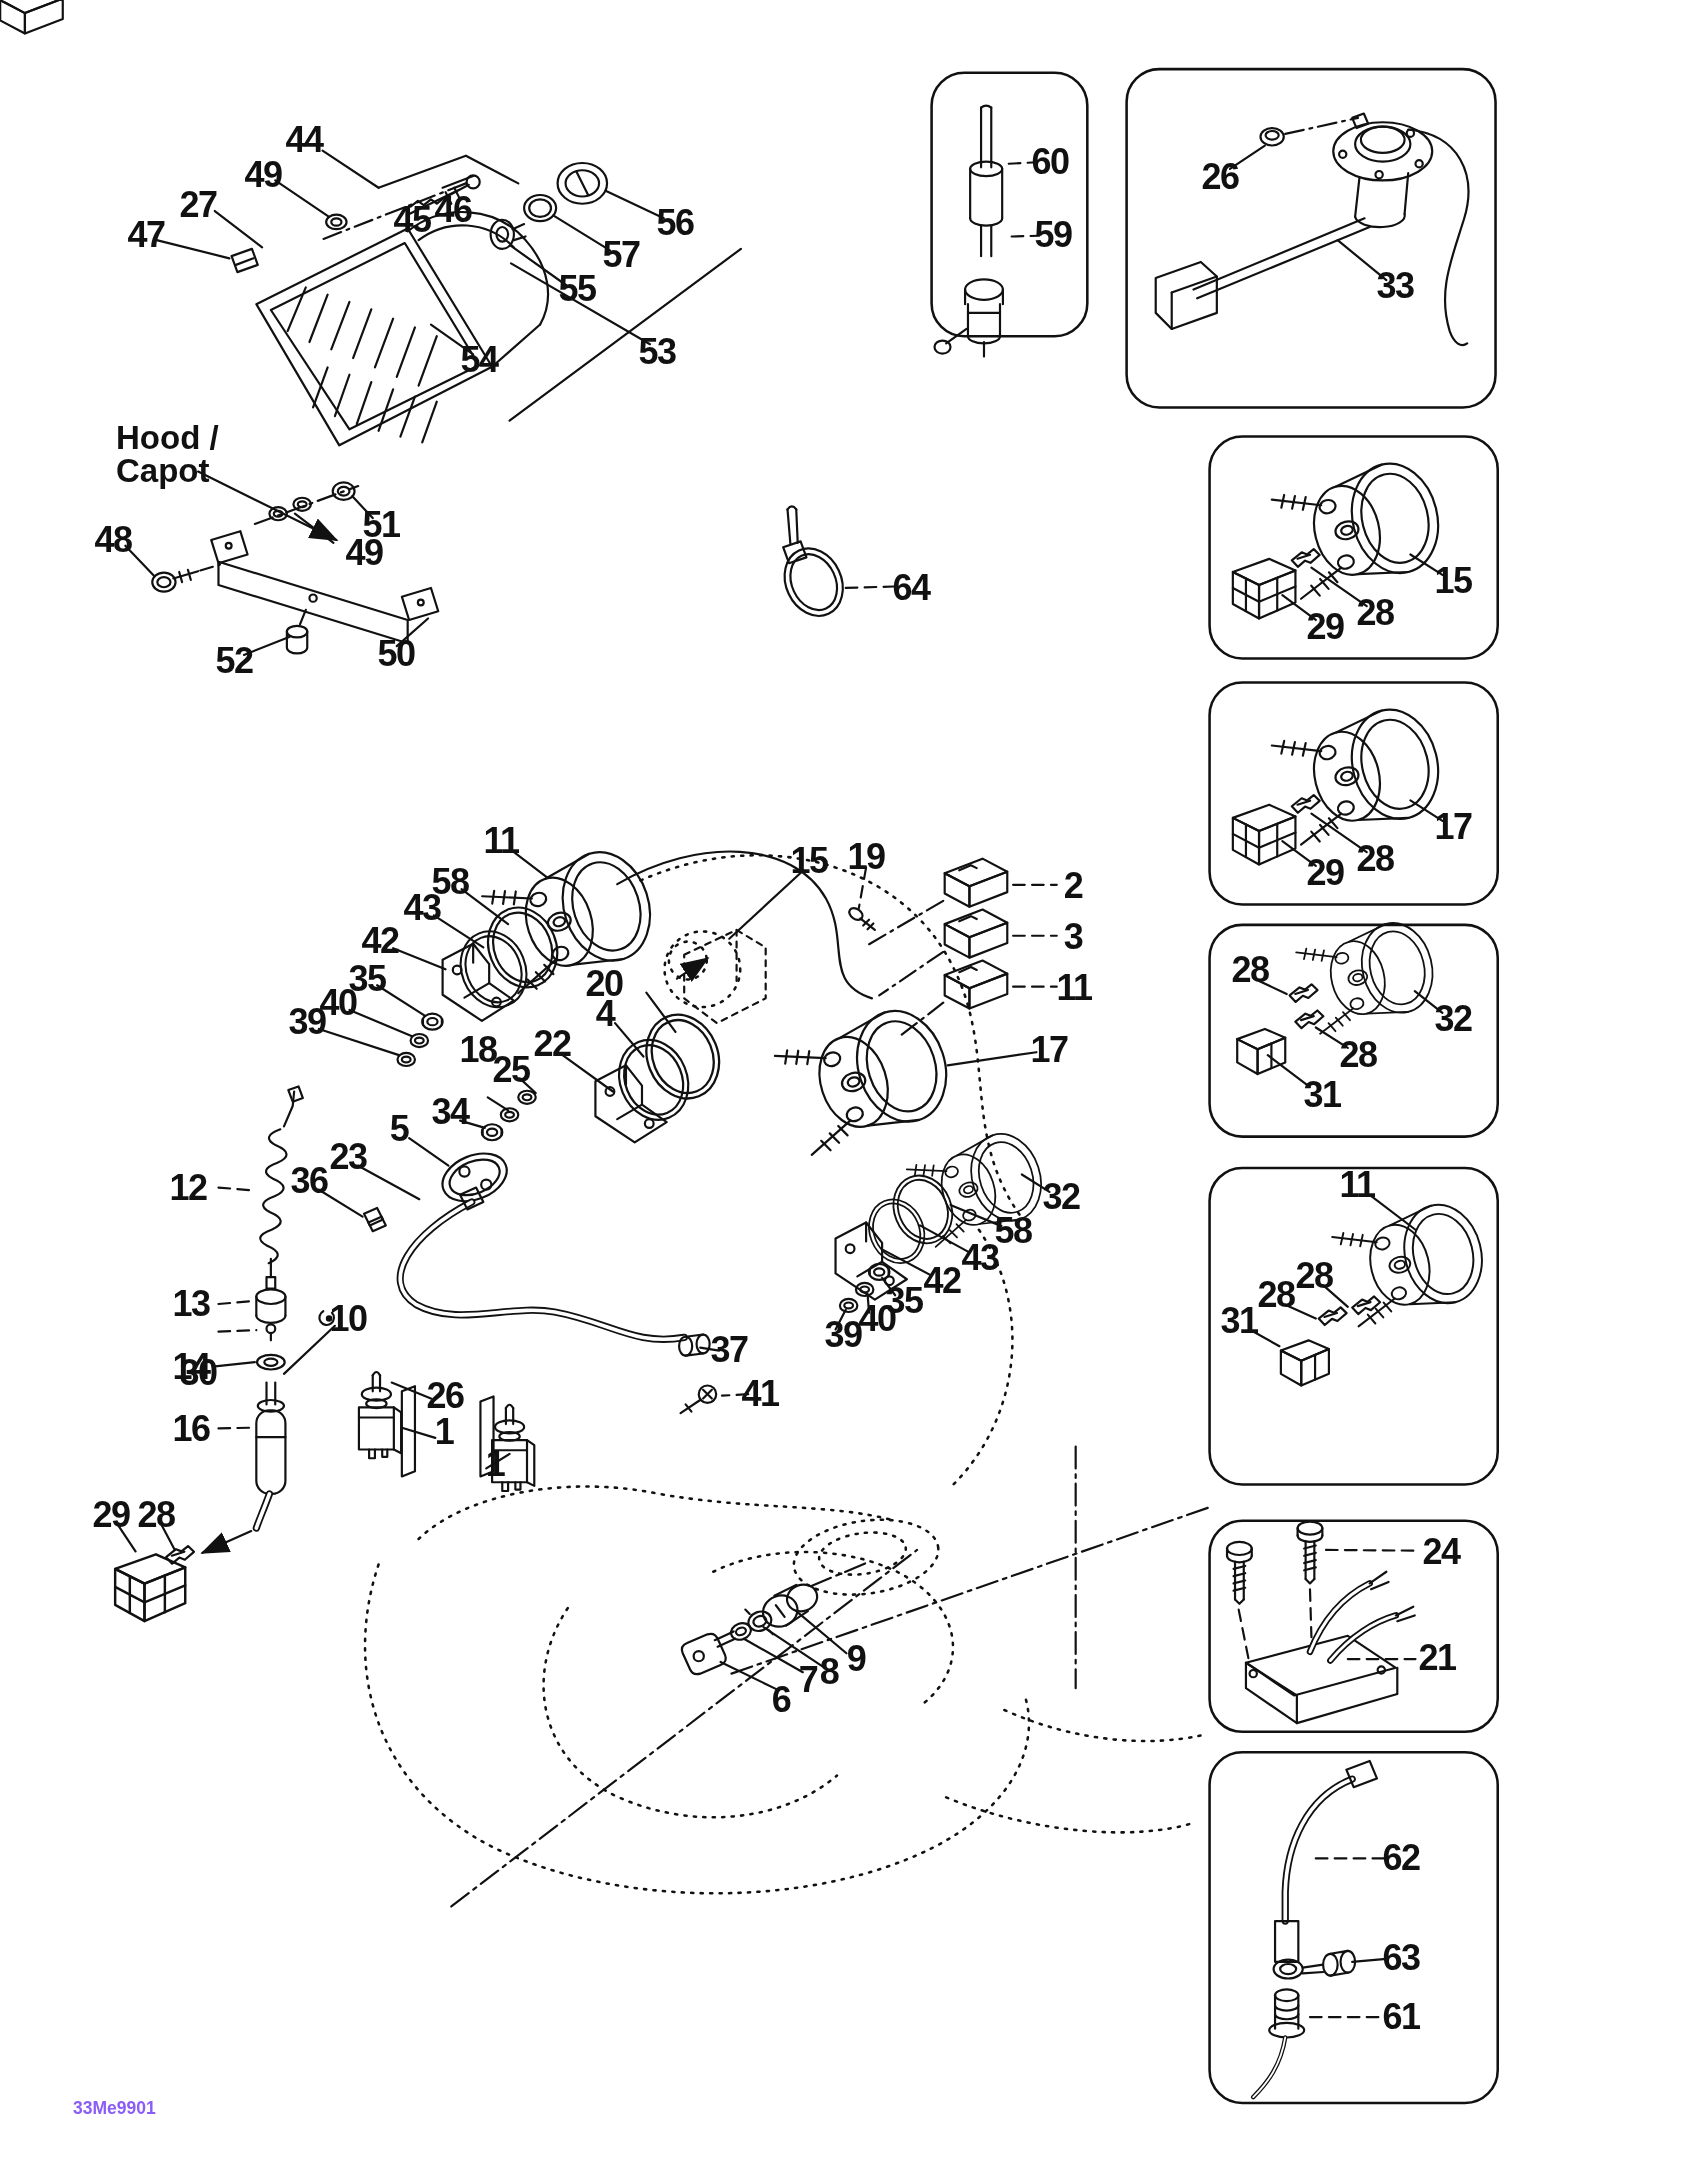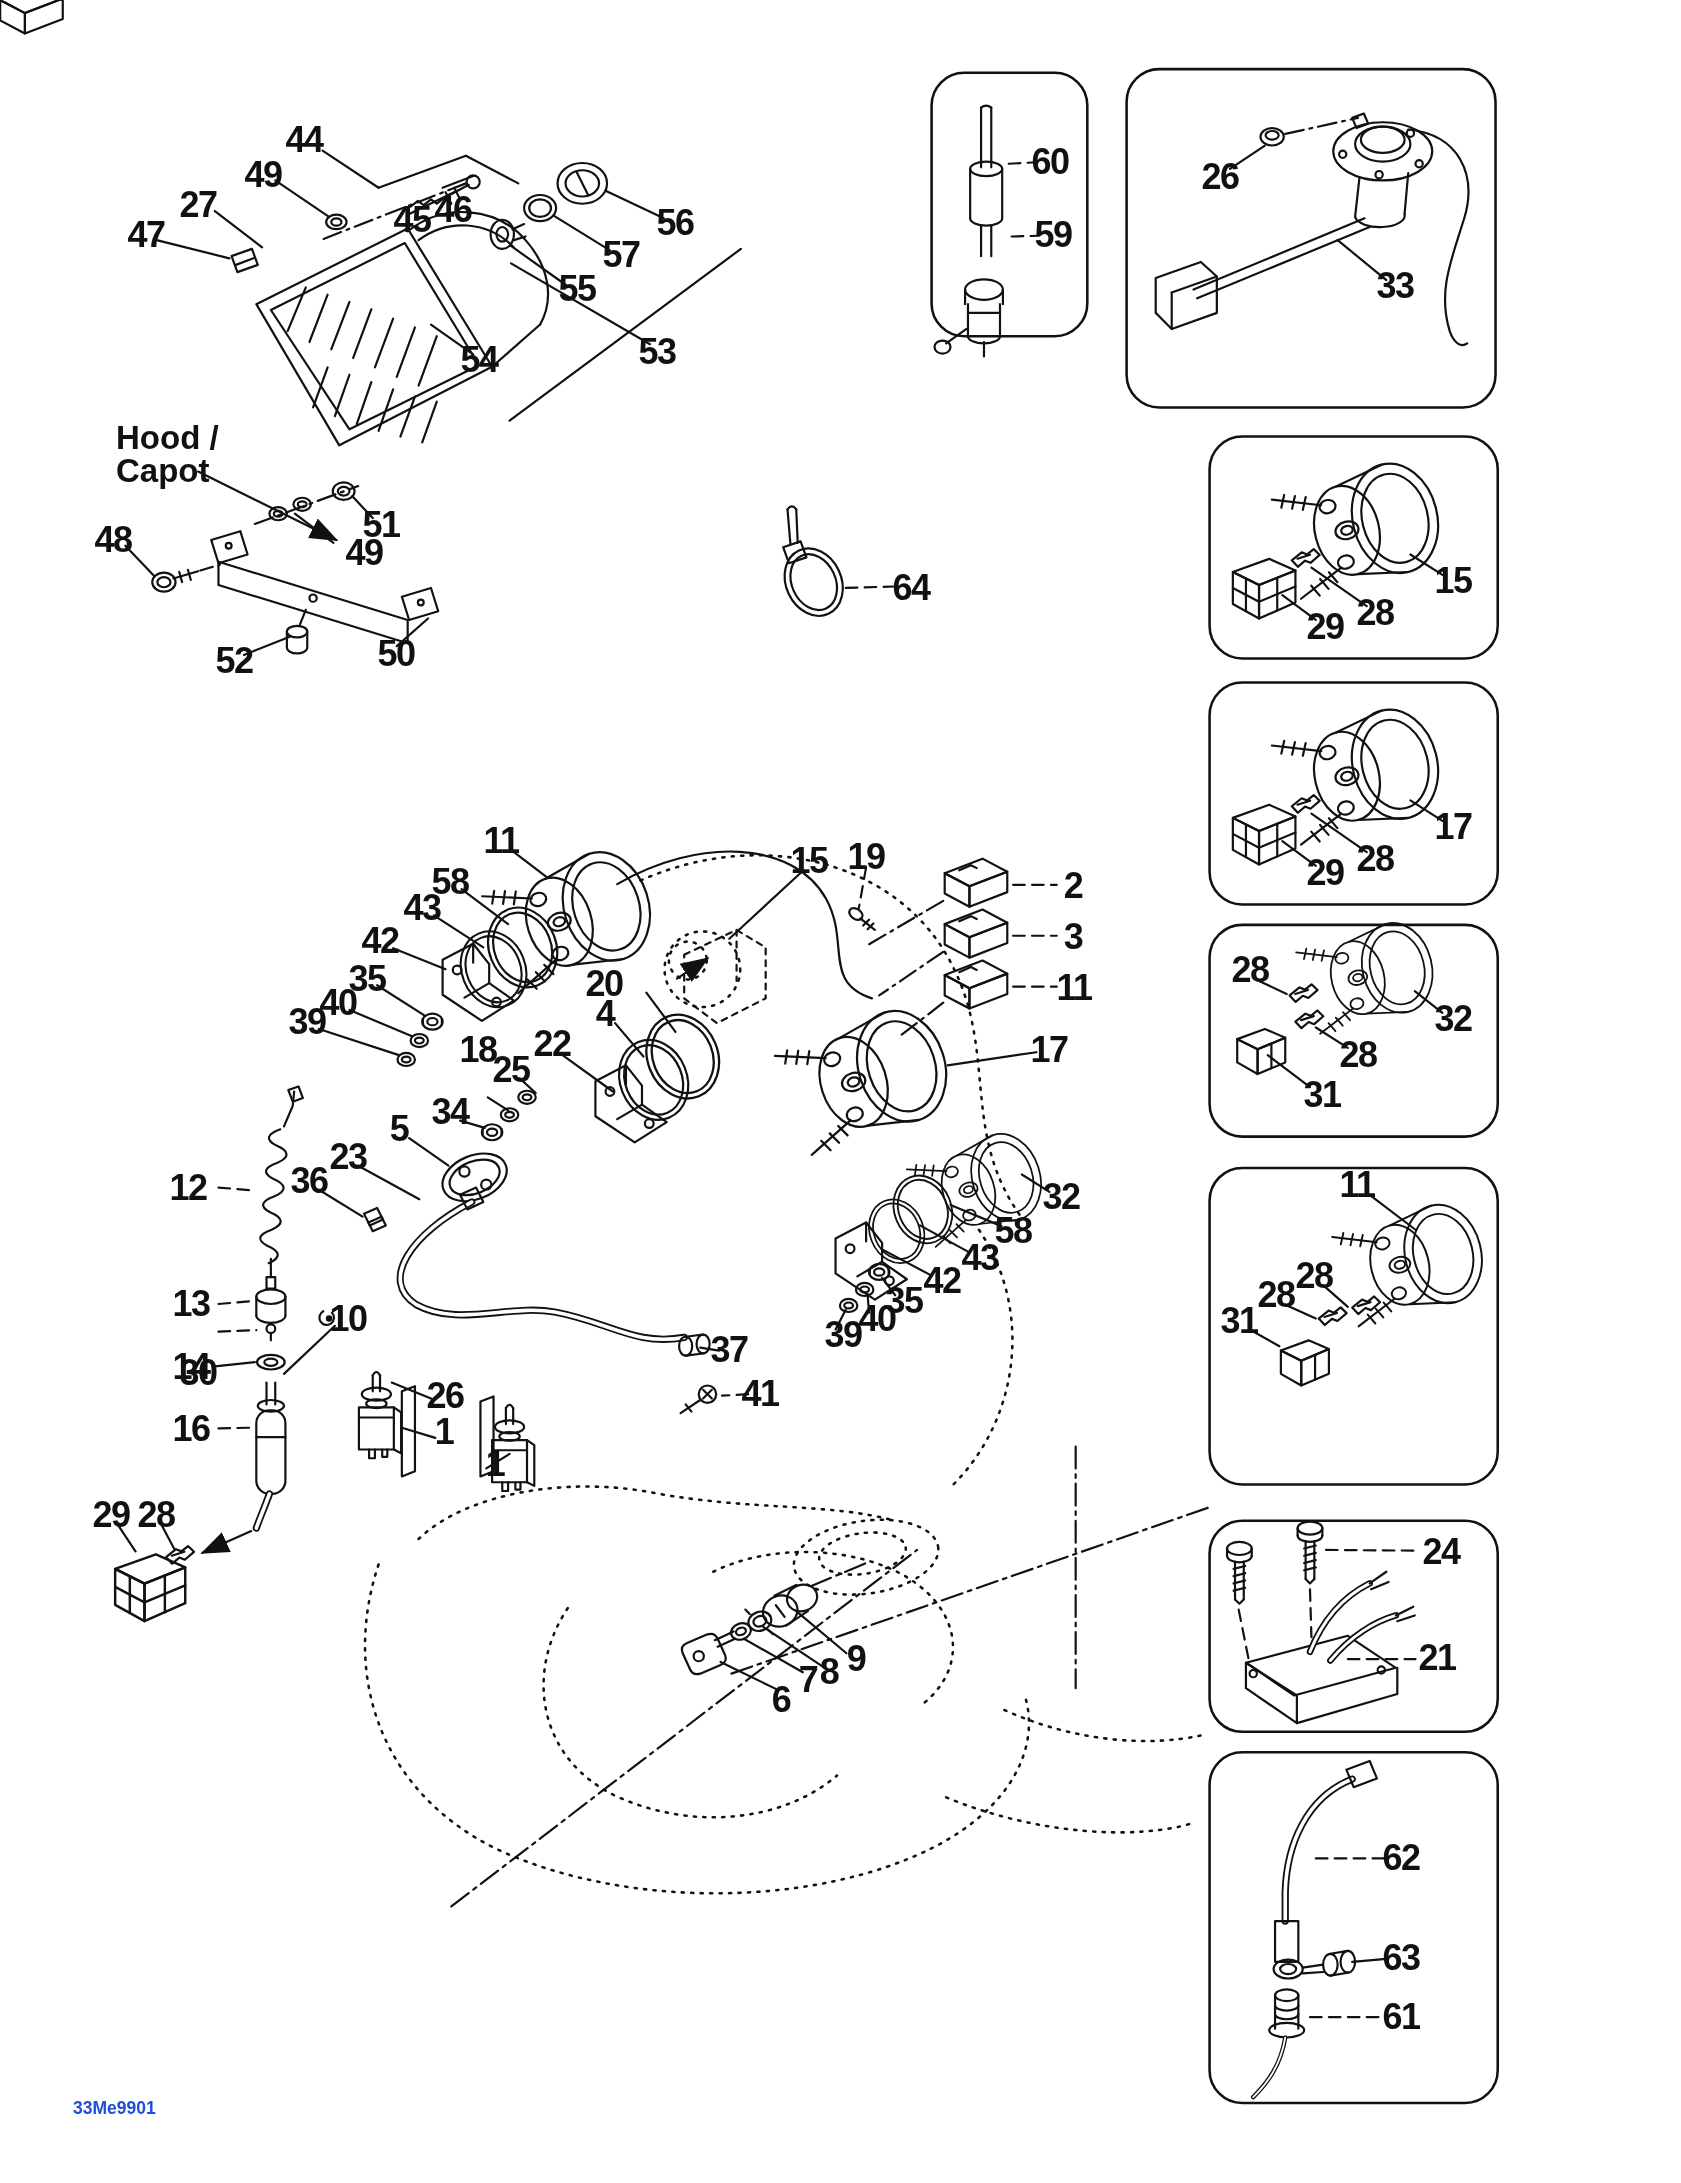--- a/index.html
+++ b/index.html
@@ -4,21 +4,21 @@
 <style>
   html,body{margin:0;padding:0;background:#fff;}
   #page{position:relative;width:1682px;height:2183px;background:#fff;overflow:hidden;
         font-family:"Liberation Sans",sans-serif;color:#111;}
   #art{position:absolute;left:0;top:0;width:1682px;height:2183px;}
   svg *{vector-effect:none;}
   .co{position:absolute;font:bold 36px/1 "Liberation Sans",sans-serif;letter-spacing:-1.5px;
       transform:translate(-50%,-50%);white-space:nowrap;color:#111;}
   .hoodtxt{position:absolute;font:bold 33px/1 "Liberation Sans",sans-serif;color:#111;
       transform:translate(0,-50%);white-space:nowrap;}
-  .codetxt{position:absolute;font:bold 17.5px/1 "Liberation Sans",sans-serif;color:#1d4ed8;
+  .codetxt{position:absolute;font:bold 17.5px/1 "Liberation Sans",sans-serif;color:#8b5cf6;
       transform:translate(0,-50%);white-space:nowrap;letter-spacing:0px;}
 </style>
 </head>
 <body>
 
 <div id="page">
 
 <svg id="art" viewBox="0 0 2311 3000" fill="none" stroke="#111" stroke-width="3" stroke-linecap="round" stroke-linejoin="round">
 
   <defs>

